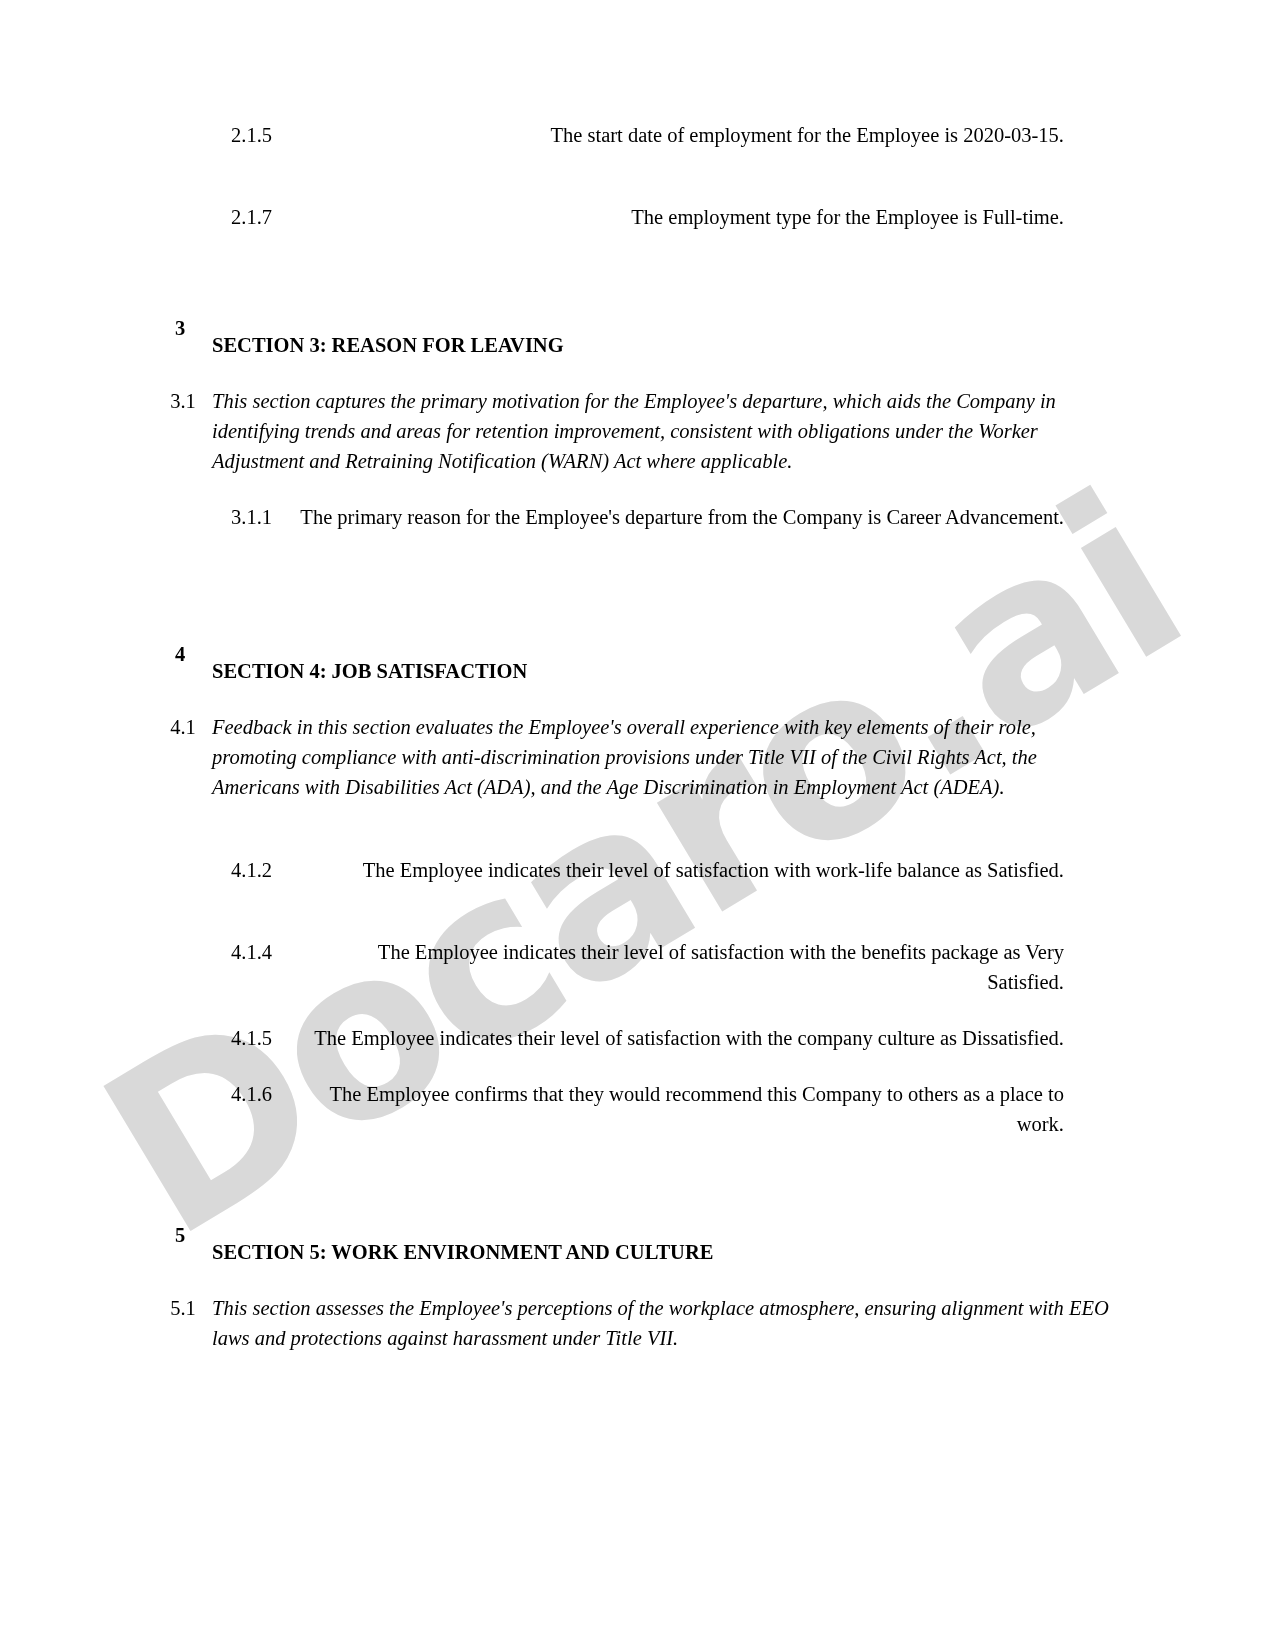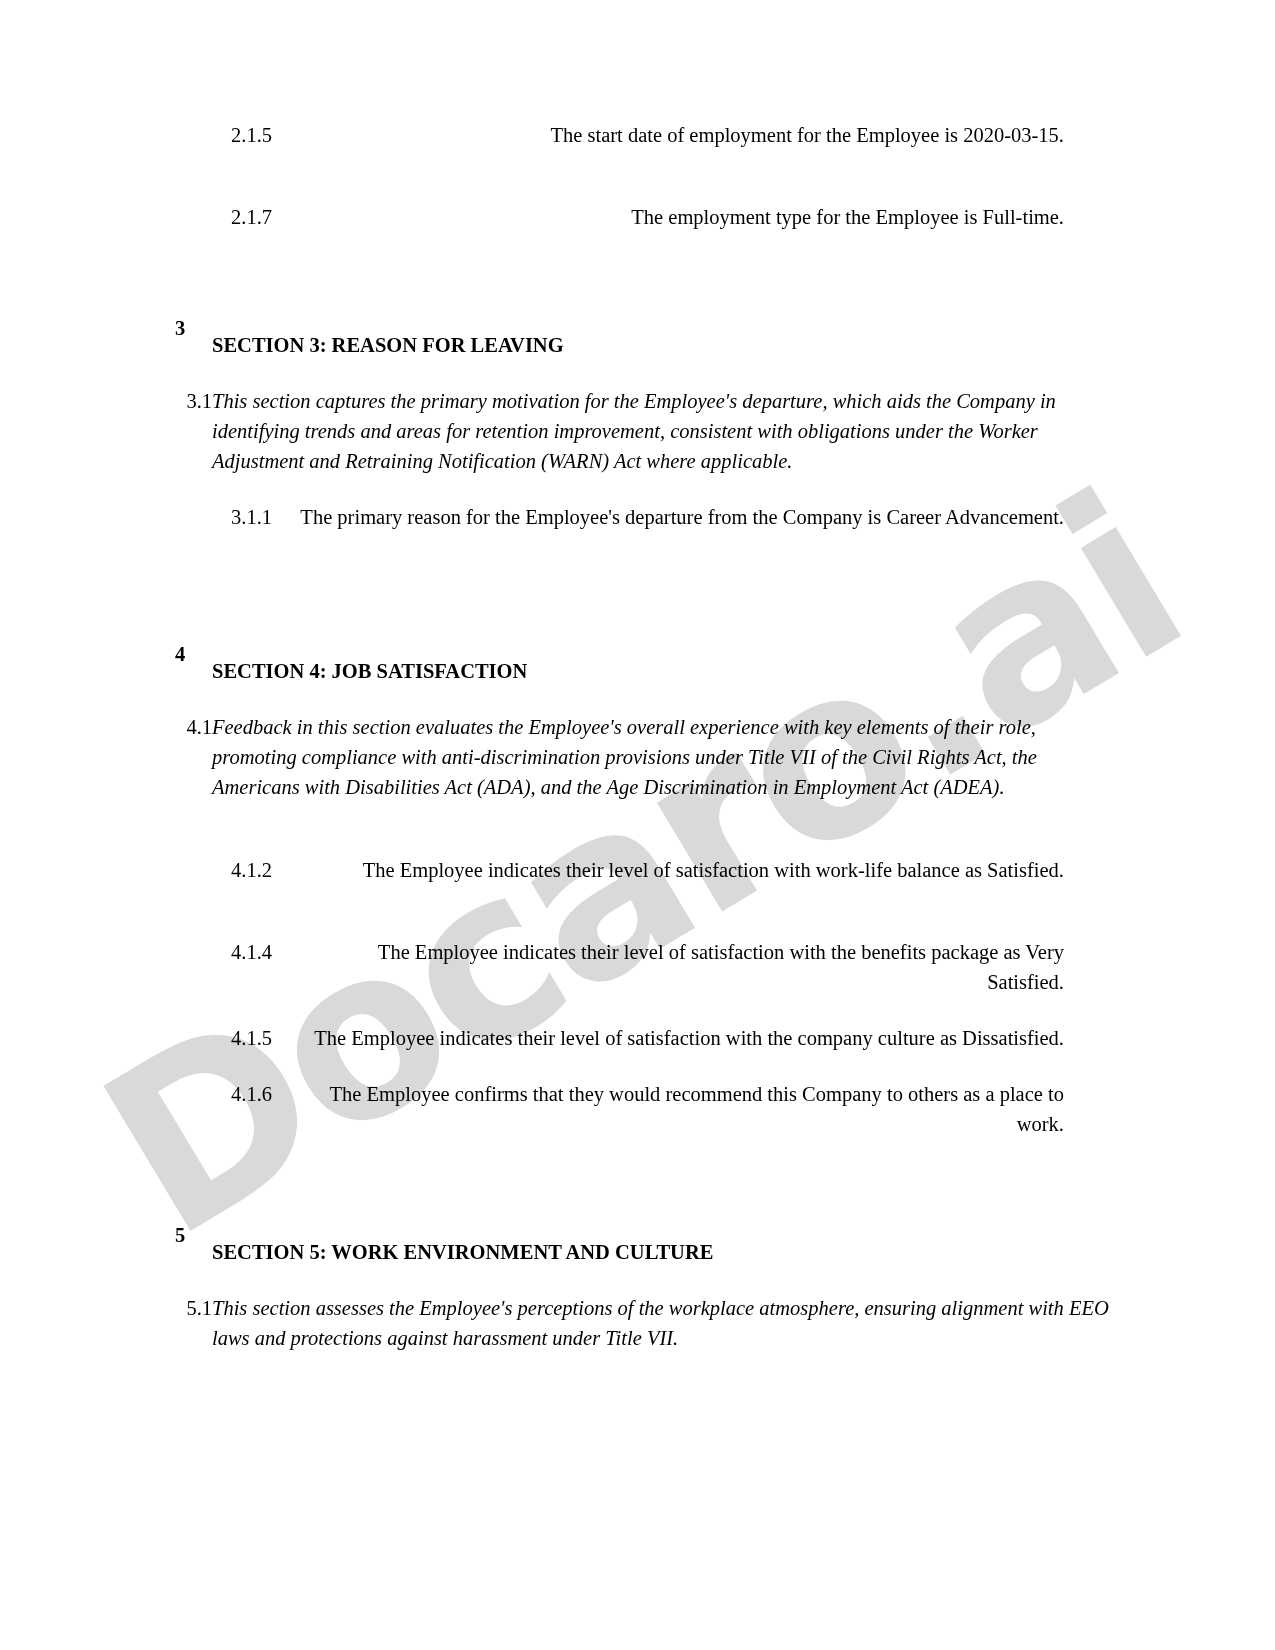--- a/index.html
+++ b/index.html
@@ -77,21 +77,21 @@
     text-align: right;
   }
 
   
   .lvl2 {
     margin-left: 138px;
   }
   .lvl2 .num {
     width: 58px;
     flex: 0 0 58px;
-    text-align: right;
+    text-align: center;
   }
   .lvl2 .body {
     flex: 1 1 auto;
     padding-right: 137px;
     font-style: italic;
   }
 
   
   .heading {
     display: flex;

